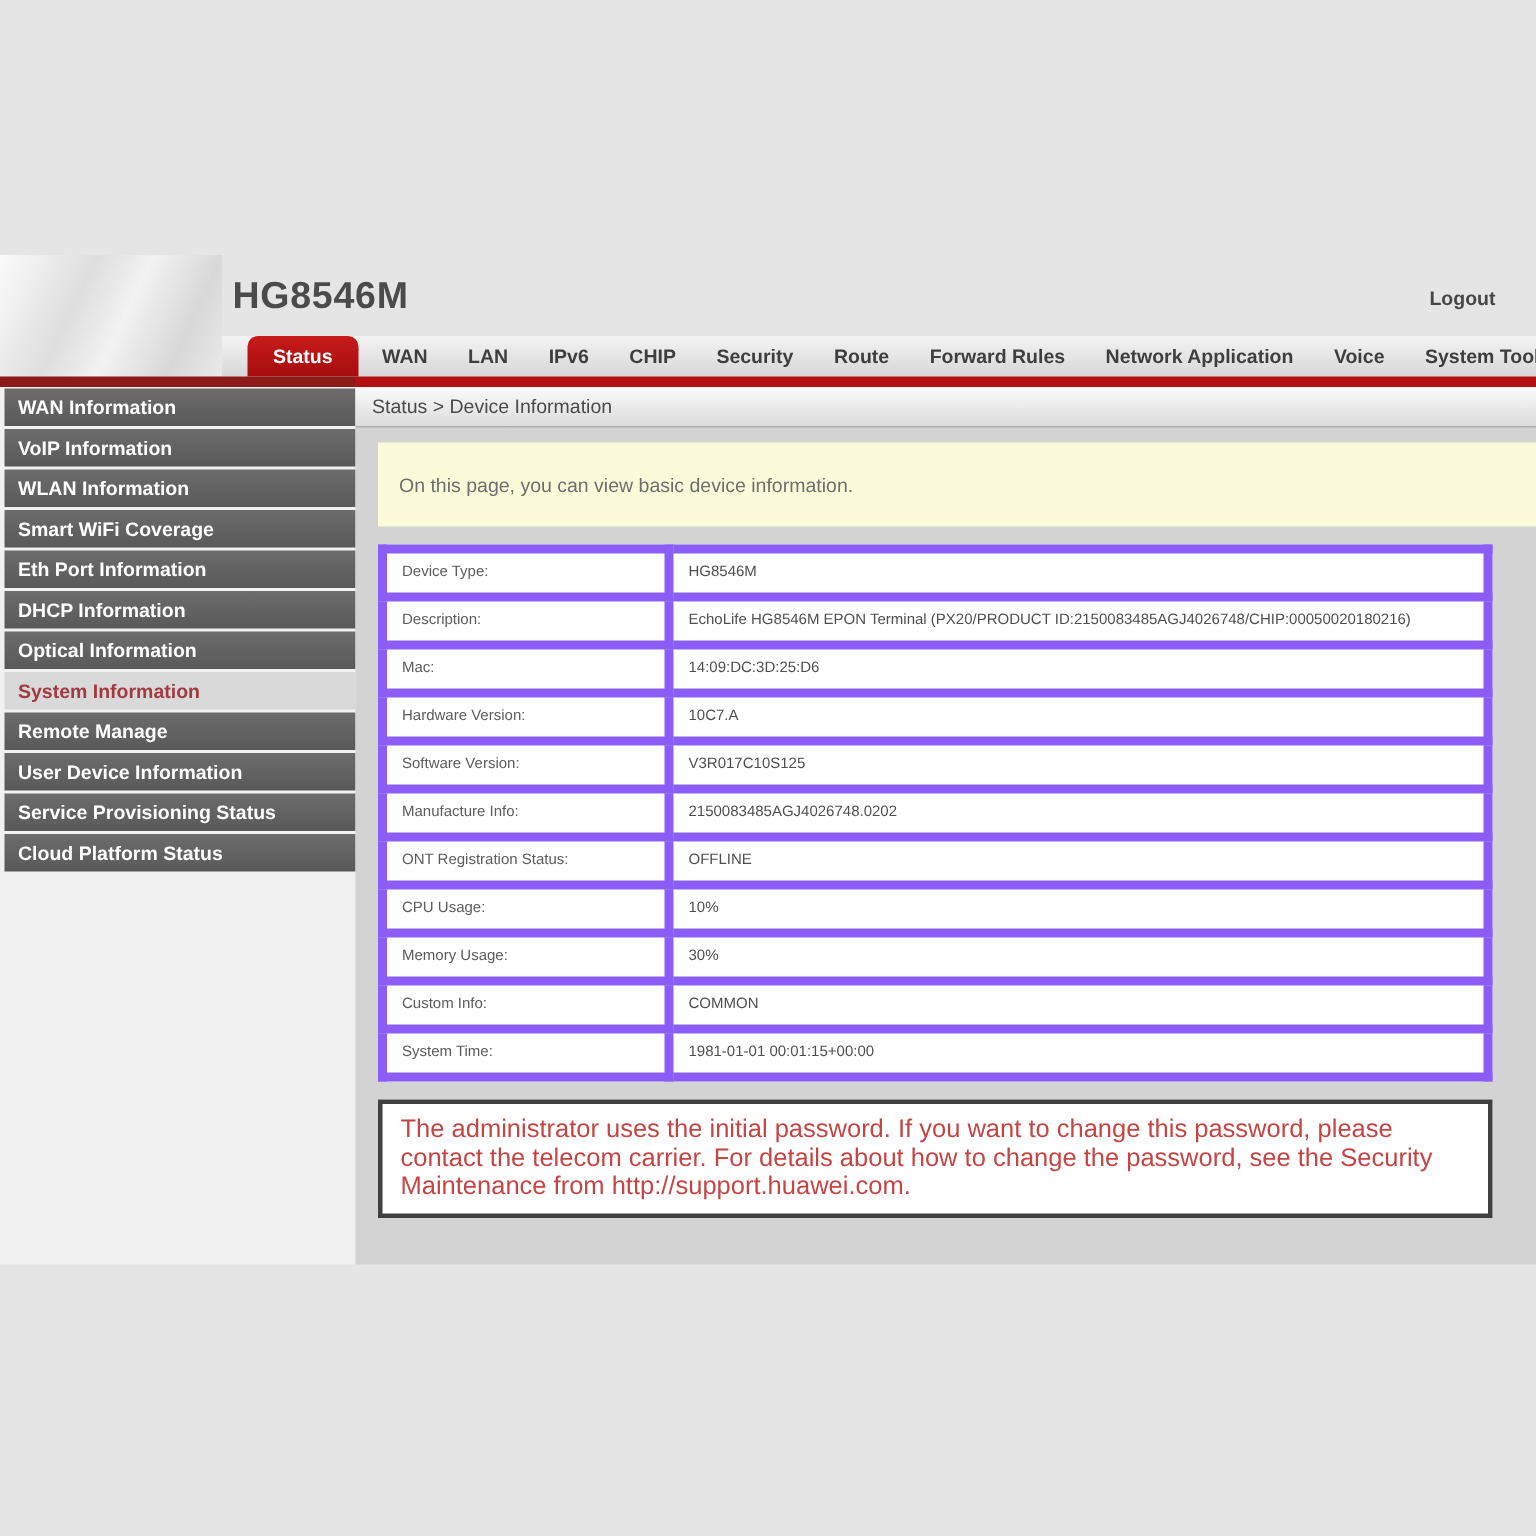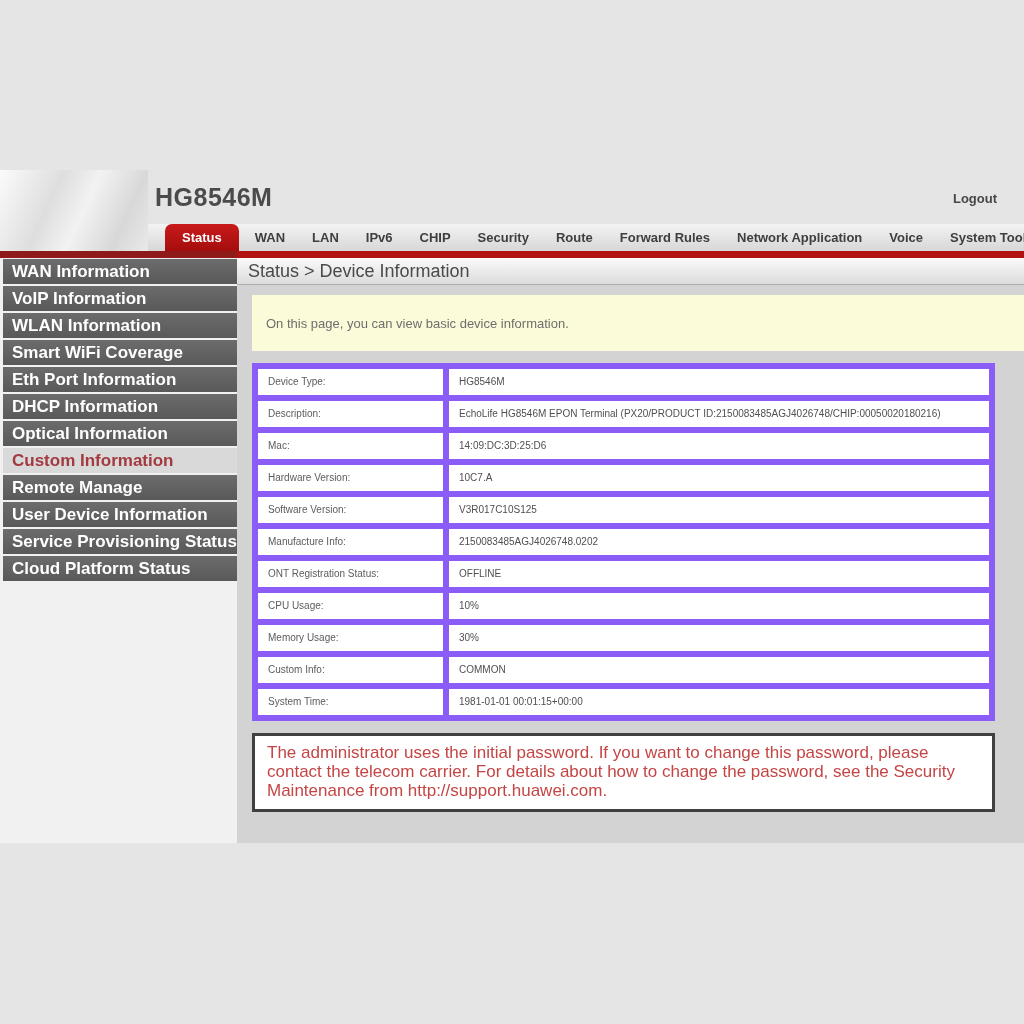--- a/index.html
+++ b/index.html
@@ -22,26 +22,26 @@
 
   
   .redbar{position:absolute;left:0;right:0;top:251px;height:7px;
           background:linear-gradient(to right,#8e1a1a 0,#8e1a1a 237px,#b31111 237px,#b31111 100%);}
 
   
   .sidebar{position:absolute;left:0;top:258px;width:237px;height:585px;background:#f1f1f1;
            padding:1px 0 0 3px;box-sizing:border-box;}
   .side-item{width:234px;height:25px;line-height:25px;margin-bottom:2px;padding-left:9px;
              box-sizing:border-box;background:linear-gradient(#6c6c6c,#595959);
-             color:#ffffff;font-size:17px;font-weight:bold;cursor:pointer;white-space:nowrap;}
+             color:#ffffff;font-size:13px;font-weight:bold;cursor:pointer;white-space:nowrap;}
   .side-item.active{background:#d9d9d9;color:#a23a40;}
 
   
   .content{position:absolute;left:237px;right:0;top:258px;height:585px;background:#d3d3d3;}
-  .breadcrumb{height:26px;line-height:26px;padding-left:11px;font-size:18px;color:#4a4a4a;
+  .breadcrumb{height:26px;line-height:26px;padding-left:11px;font-size:13px;color:#4a4a4a;
               background:linear-gradient(#fafafa,#dcdcdc);border-bottom:1px solid #aeaeae;}
   .info-note{margin:10px 29px 0 15px;width:846px;height:56px;box-sizing:border-box;
              background:#fbfbd9;display:flex;align-items:center;padding-left:14px;
              font-size:13px;color:#6e6e6e;}
   table.device{margin:12px 29px 0 15px;width:743px;border-collapse:collapse;background:#ffffff;}
   table.device td{border:6px solid #8b5cf6;font-size:10px;height:26px;padding:0 10px;
                   color:#4f4f4f;line-height:26px;}
   table.device td.lbl{width:165px;color:#5c5c5c;}
   .warning{margin:12px 29px 0 15px;width:743px;box-sizing:border-box;background:#ffffff;
            border:3px solid #404040;padding:7px 12px 9px;font-size:17px;line-height:19px;color:#c54545;}
@@ -71,21 +71,21 @@
   <div class="redbar"></div>
 
   <div class="sidebar">
       <div class="side-item">WAN Information</div>
       <div class="side-item">VoIP Information</div>
       <div class="side-item">WLAN Information</div>
       <div class="side-item">Smart WiFi Coverage</div>
       <div class="side-item">Eth Port Information</div>
       <div class="side-item">DHCP Information</div>
       <div class="side-item">Optical Information</div>
-      <div class="side-item active">Custom Information</div>
+      <div class="side-item active">System Information</div>
       <div class="side-item">Remote Manage</div>
       <div class="side-item">User Device Information</div>
       <div class="side-item">Service Provisioning Status</div>
       <div class="side-item">Cloud Platform Status</div>
     </div>
 
   <div class="content">
     <div class="breadcrumb">Status &gt; Device Information</div>
     <div class="info-note">On this page, you can view basic device information.</div>
     <table class="device">

